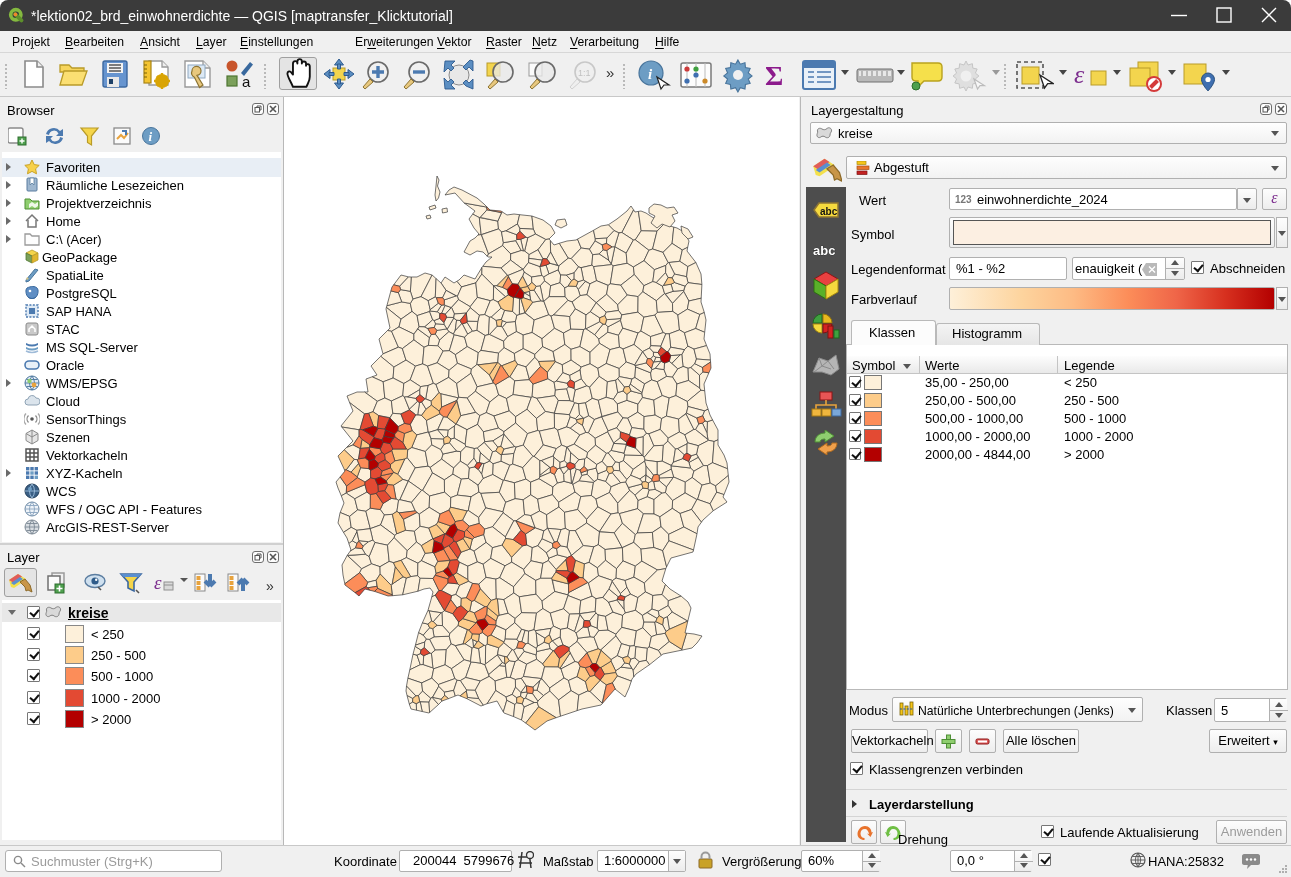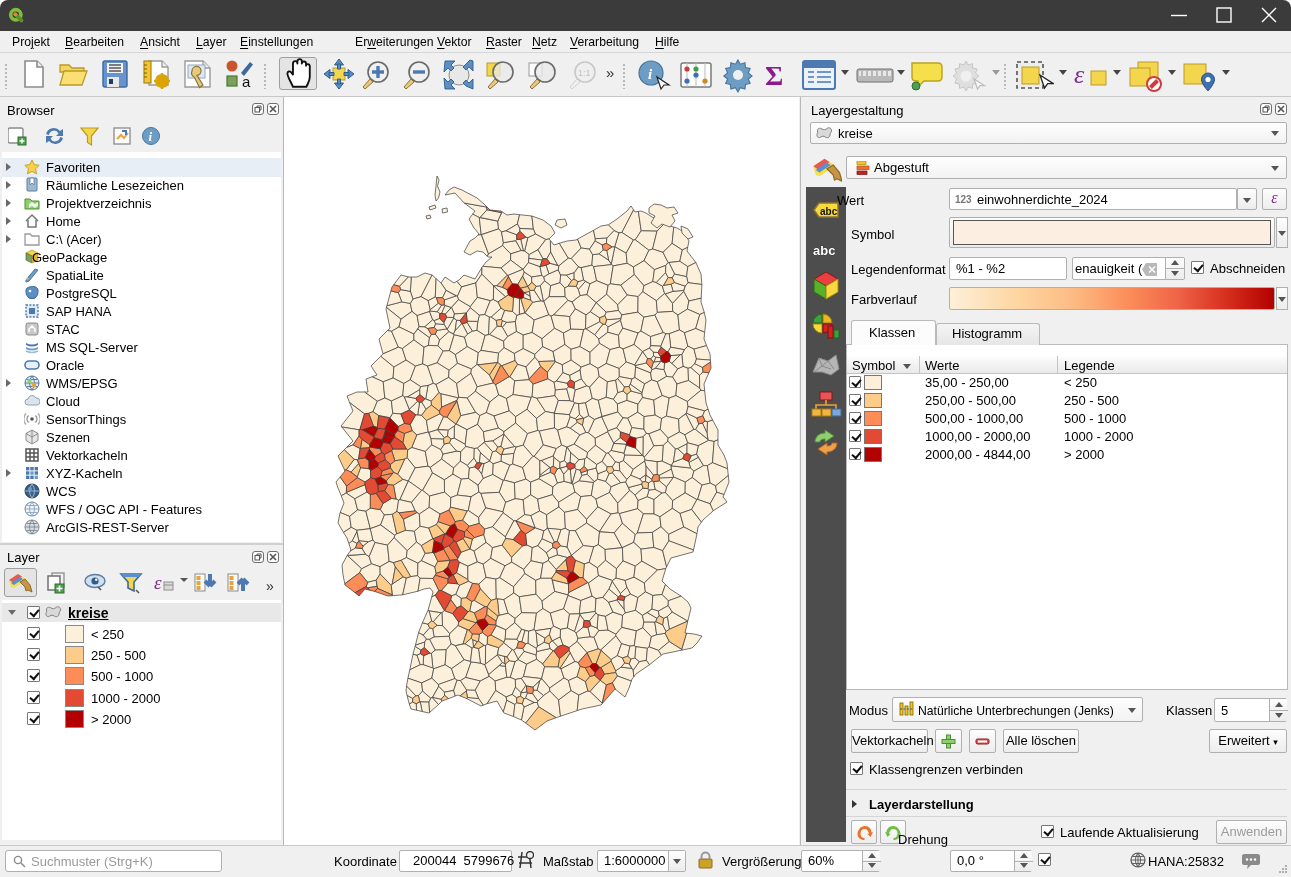--- a/index.html
+++ b/index.html
@@ -25,20 +25,21 @@
 .tri-r{width:0;height:0;border-top:4px solid transparent;border-bottom:4px solid transparent;border-left:5px solid #6a6a6a}
 .tri-d{width:0;height:0;border-left:4px solid transparent;border-right:4px solid transparent;border-top:5px solid #6a6a6a}
 </style></head><body>
 
 <div id="titlebar">
  <svg class="abs" style="left:8px;top:7px" width="17" height="17" viewBox="0 0 24 24">
   <circle cx="11" cy="11" r="7.2" fill="none" stroke="#84b93f" stroke-width="5.2"></circle>
   <path d="M10 10l9 9" stroke="#5d8f2b" stroke-width="5.6" stroke-linecap="round"></path>
   <circle cx="10.5" cy="10.5" r="2.6" fill="#f0862c"></circle>
  </svg>
+ <div class="ttl" style="left:31px">*lektion02_brd_einwohnerdichte — QGIS [maptransfer_Klicktutorial]</div>
  <svg class="abs" style="left:1120px;top:0" width="171" height="31">
   <line x1="51" y1="15.5" x2="67" y2="15.5" stroke="#fff" stroke-width="1.4"></line>
   <rect x="97" y="8" width="14" height="14" fill="none" stroke="#fff" stroke-width="1.4"></rect>
   <path d="M142 8 L156 22 M156 8 L142 22" stroke="#fff" stroke-width="1.4"></path>
  </svg>
 </div>
 
 <div id="menubar">
  <div class="menu" style="left:12px">Pro<u>j</u>ekt</div>
  <div class="menu" style="left:65px"><u>B</u>earbeiten</div>
@@ -298,21 +299,21 @@
       <path d="M1 3h5l2 2h7v9H1z" fill="#fdfdfd" stroke="#9a9a9a" stroke-width="1.3"></path>
     </svg>
 <div class="txt" style="left:46px">C:\ (Acer)</div>
   </div>
 <div class="tree-row" style="top:248px">
 <svg class="abs" style="left:24px;top:1px" width="16" height="16" viewBox="0 0 16 16">
       <path d="M8 1l6 3-6 3-6-3z" fill="#f5d54a" stroke="#b99b28" stroke-width="0.8"></path>
       <path d="M2 4v7l6 3V7z" fill="#7ba05b" stroke="#4e7632" stroke-width="0.8"></path>
       <path d="M14 4v7l-6 3V7z" fill="#e0b62e" stroke="#b99b28" stroke-width="0.8"></path>
     </svg>
-<div class="txt" style="left:32px">GeoPackage</div>
+<div class="txt" style="left:42px">GeoPackage</div>
   </div>
 <div class="tree-row" style="top:266px">
 <svg class="abs" style="left:24px;top:1px" width="16" height="16" viewBox="0 0 16 16">
       <path d="M2 13L11 2l3 1-9 11-3 1z" fill="#6d9dc4" stroke="#49759c"></path>
       <path d="M2 13l1-3 2 2z" fill="#d8c27a"></path>
     </svg>
 <div class="txt" style="left:46px">SpatiaLite</div>
   </div>
 <div class="tree-row" style="top:284px">
 <svg class="abs" style="left:24px;top:1px" width="16" height="16" viewBox="0 0 16 16">
@@ -1493,21 +1494,21 @@
     <path d="M16 9v5M6 19v-5h20v5" stroke="#e8a33d" stroke-width="1.6" fill="none"></path>
     <rect x="2" y="18" width="9" height="7" fill="#f0b63e" stroke="#a87a14"></rect>
     <rect x="12" y="18" width="9" height="7" fill="#f0b63e" stroke="#a87a14"></rect>
     <rect x="22" y="18" width="9" height="7" fill="#7aa7d8" stroke="#3c68a0"></rect>
   </svg>
 <svg class="abs" style="left:812px;top:430px" width="28" height="25" viewBox="0 0 28 25">
     <path d="M3 12C3 6 8 3 13 3l0-3 9 6-9 6 0-3c-3 0-5 1-5 3z" fill="#8fce6f" stroke="#4e8f35"></path>
     <path d="M25 13c0 6-5 9-10 9l0 3-9-6 9-6 0 3c3 0 5-1 5-3z" fill="#f0a04b" stroke="#b06a1e"></path>
   </svg>
 
-<div class="lbl" style="left:837px;top:193px">Wert</div>
+<div class="lbl" style="left:859px;top:193px">Wert</div>
 <div class="combo" style="left:949px;top:188px;width:288px;height:22px;background:#fff"></div>
 <div class="abs" style="left:1237px;top:188px;width:20px;height:22px;background:linear-gradient(#fdfdfd,#ececec);border:1px solid #b0b0b0;border-radius:0 2px 2px 0">
     <div class="tri-d" style="position:absolute;left:5px;top:9px;border-top-color:#555"></div>
   </div>
 <div class="abs" style="left:955px;top:194px;font-size:10px;color:#777;font-weight:bold">123</div>
 <div class="lbl" style="left:977px;top:192px">einwohnerdichte_2024</div>
 <div class="btn" style="left:1262px;top:188px;width:25px;height:22px"><span style="font-family:'Liberation Serif';font-style:italic;font-size:16px;color:#7c2d8e">ε</span></div>
 <div class="lbl" style="left:851px;top:227px">Symbol</div>
 <div class="abs" style="left:949px;top:217px;width:326px;height:31px;background:linear-gradient(#fdfdfd,#ececec);border:1px solid #b0b0b0;border-radius:2px"></div>
 <div class="abs" style="left:953px;top:220px;width:318px;height:25px;background:#fcefe2;border:1px solid #555"></div>

